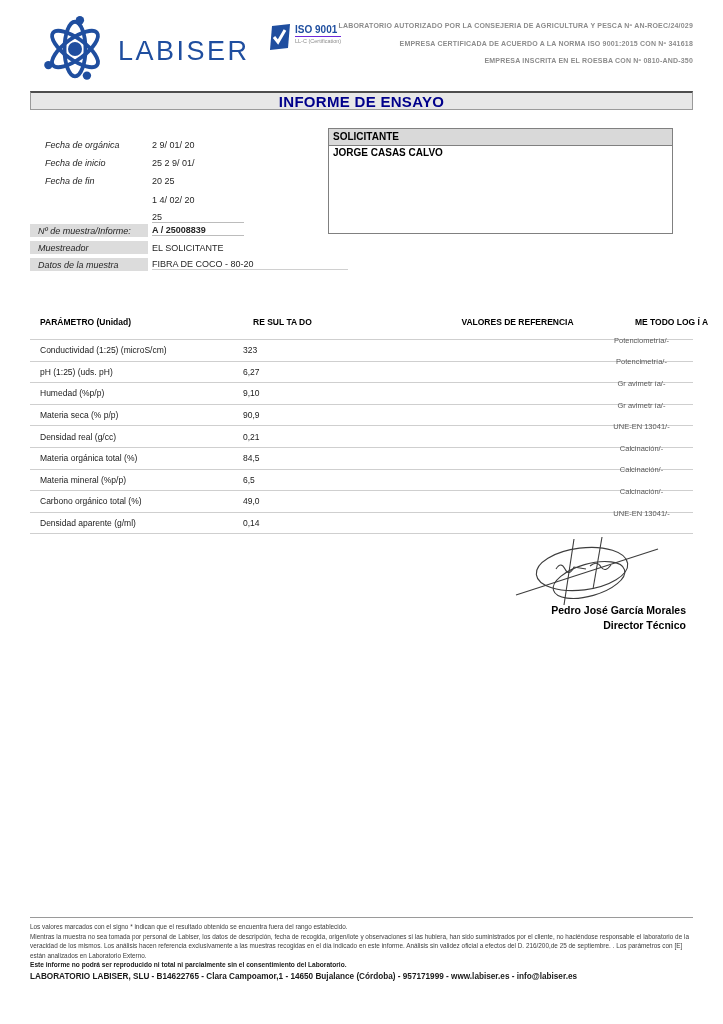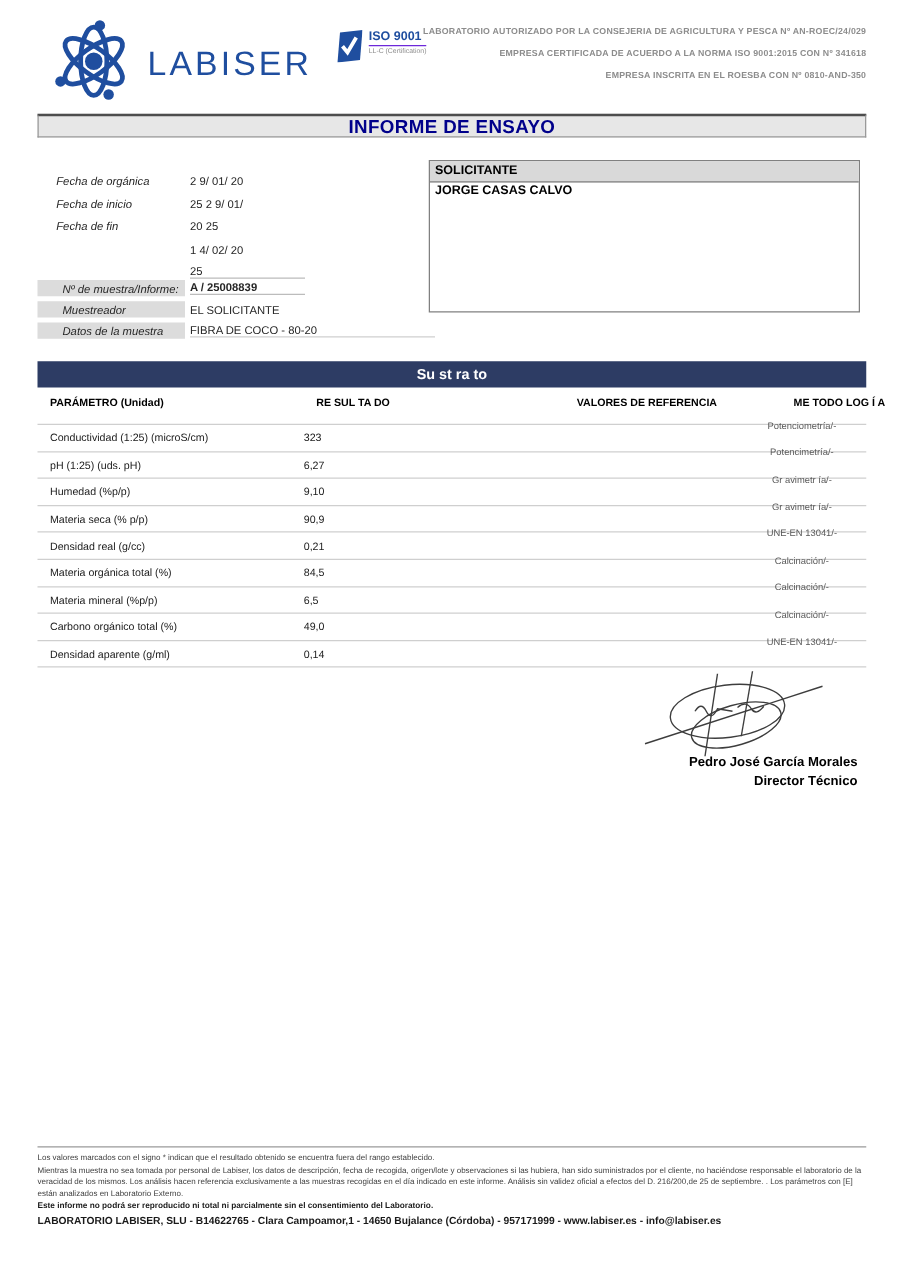--- a/index.html
+++ b/index.html
@@ -25,28 +25,28 @@
   
   .dates{position:absolute;left:30px;top:136px;width:310px;}
   .date-row{display:grid;grid-template-columns:122px 1fr;height:18.2px;align-items:center;}
   .dlabel{font-style:italic;font-size:9px;color:#262626;padding-left:15px;}
   .dval{font-size:9px;color:#262626;}
   .date-row:nth-child(5) .dval span{display:inline-block;min-width:92px;border-bottom:1px solid #bcbcbc;}
 
   .fields{position:absolute;left:30px;top:222px;width:330px;}
   .field-row{display:grid;grid-template-columns:122px 1fr;height:17.2px;align-items:center;}
   .flabel{font-style:italic;font-size:9px;color:#262626;background:#DCDCDC;height:13px;
-          display:flex;align-items:center;padding-left:20px;margin-right:4px;}
+          display:flex;align-items:center;padding-left:8px;margin-right:4px;}
   .fval{font-size:9px;color:#262626;}
   .fval span{display:inline-block;}
   .field-row:nth-child(1) .fval{font-weight:700;}
   .field-row:nth-child(1) .fval span{min-width:92px;border-bottom:1px solid #bcbcbc;}
   .field-row:nth-child(3) .fval span{min-width:196px;border-bottom:1px solid #d0d0d0;}
 
-  .solicitante{position:absolute;left:343px;top:128px;width:345px;height:122px;
+  .solicitante{position:absolute;left:328px;top:128px;width:345px;height:106px;
                border:1px solid #808080;box-sizing:border-box;background:#fff;}
   .sol-header{background:#D9D9D9;border-bottom:1px solid #808080;font-size:10px;font-weight:700;
               color:#000;padding:1px 4px;height:14px;line-height:13px;}
   .sol-body{font-size:10px;font-weight:700;color:#000;padding:1px 4px;}
 
   
   .section-bar{position:absolute;left:30px;top:289px;width:663px;height:21px;background:#2D3C64;
                display:flex;align-items:center;justify-content:center;}
   .section-bar span{color:#fff;font-size:11.5px;font-weight:700;}
 
@@ -166,23 +166,20 @@
       <span class="flabel">Datos de la muestra</span>
       <span class="fval"><span>FIBRA DE COCO - 80-20</span></span>
     </div>
   </div>
 
   <div class="solicitante">
     <div class="sol-header">SOLICITANTE</div>
     <div class="sol-body">JORGE CASAS CALVO</div>
   </div>
 
-  <div class="section-bar">
-    <span>Su st ra to</span>
-  </div>
 
   <div class="tbl">
     <div class="tbl-head">
       <span class="th">PARÁMETRO (Unidad)</span>
       <span class="th">RE SUL TA DO</span>
       <span class="th c">VALORES DE REFERENCIA</span>
       <span class="th c">ME TODO LOG Í A</span>
     </div>
     <div class="tbl-rows">
     <div class="trow">

